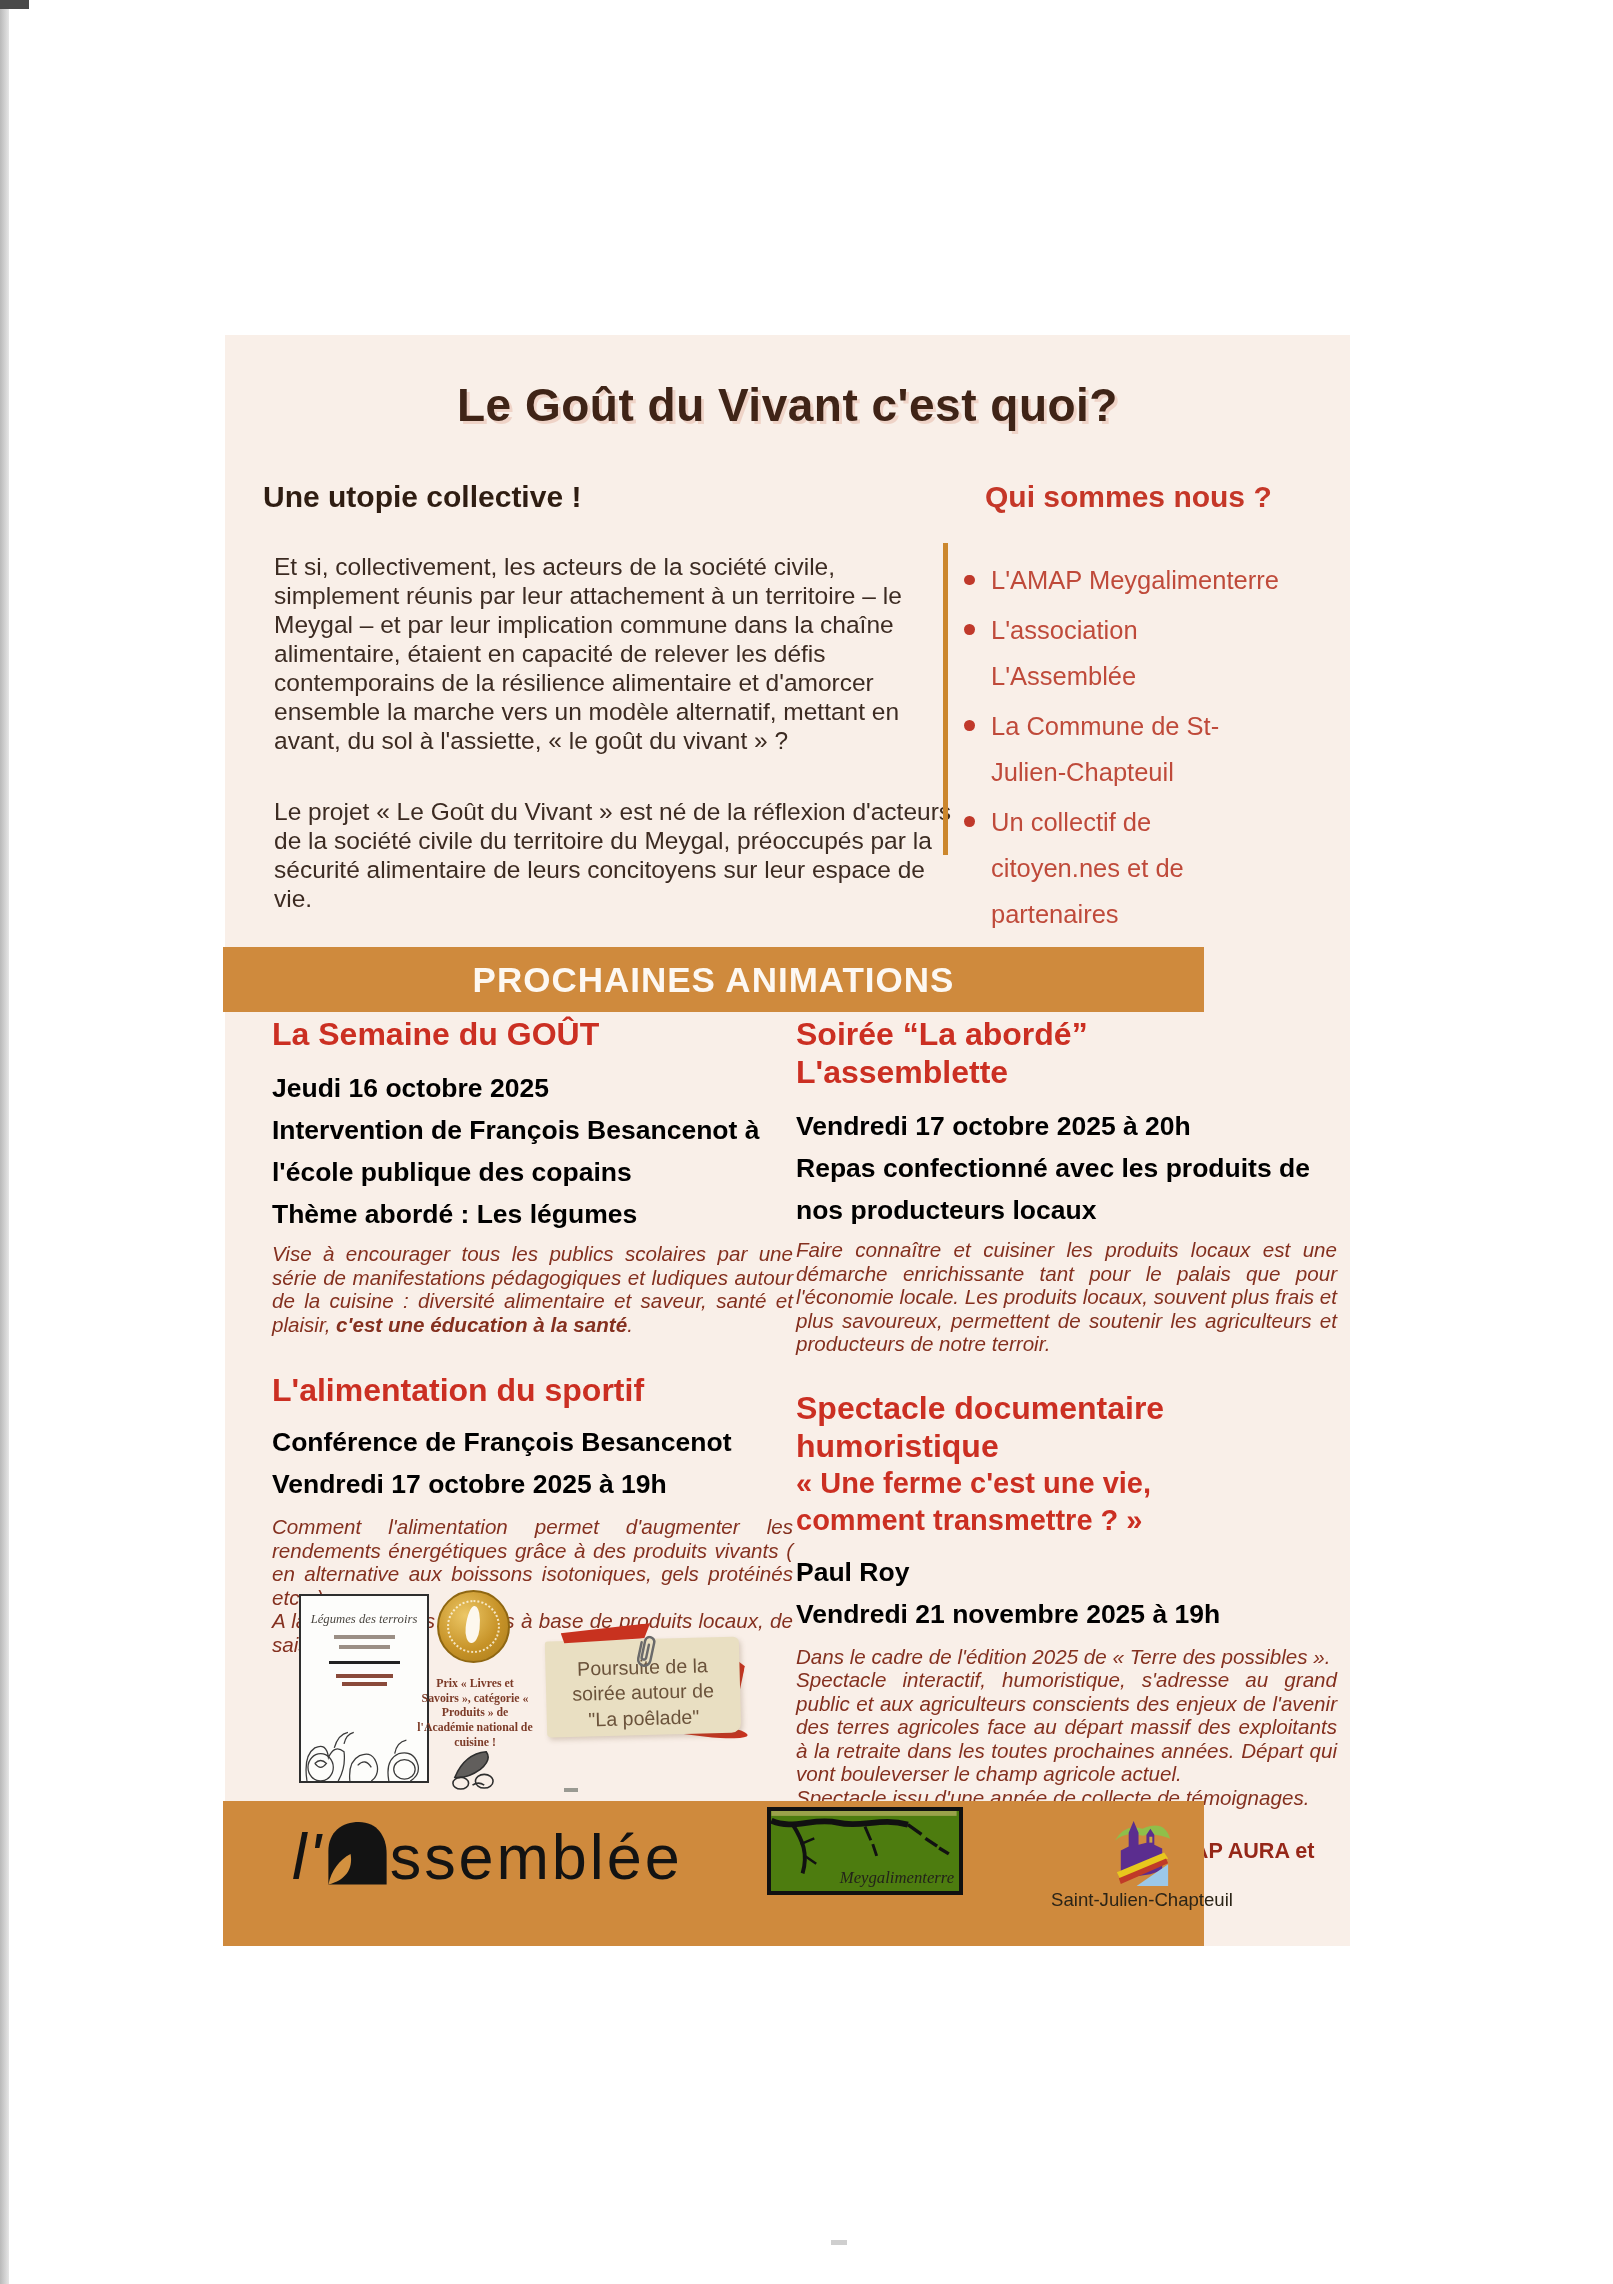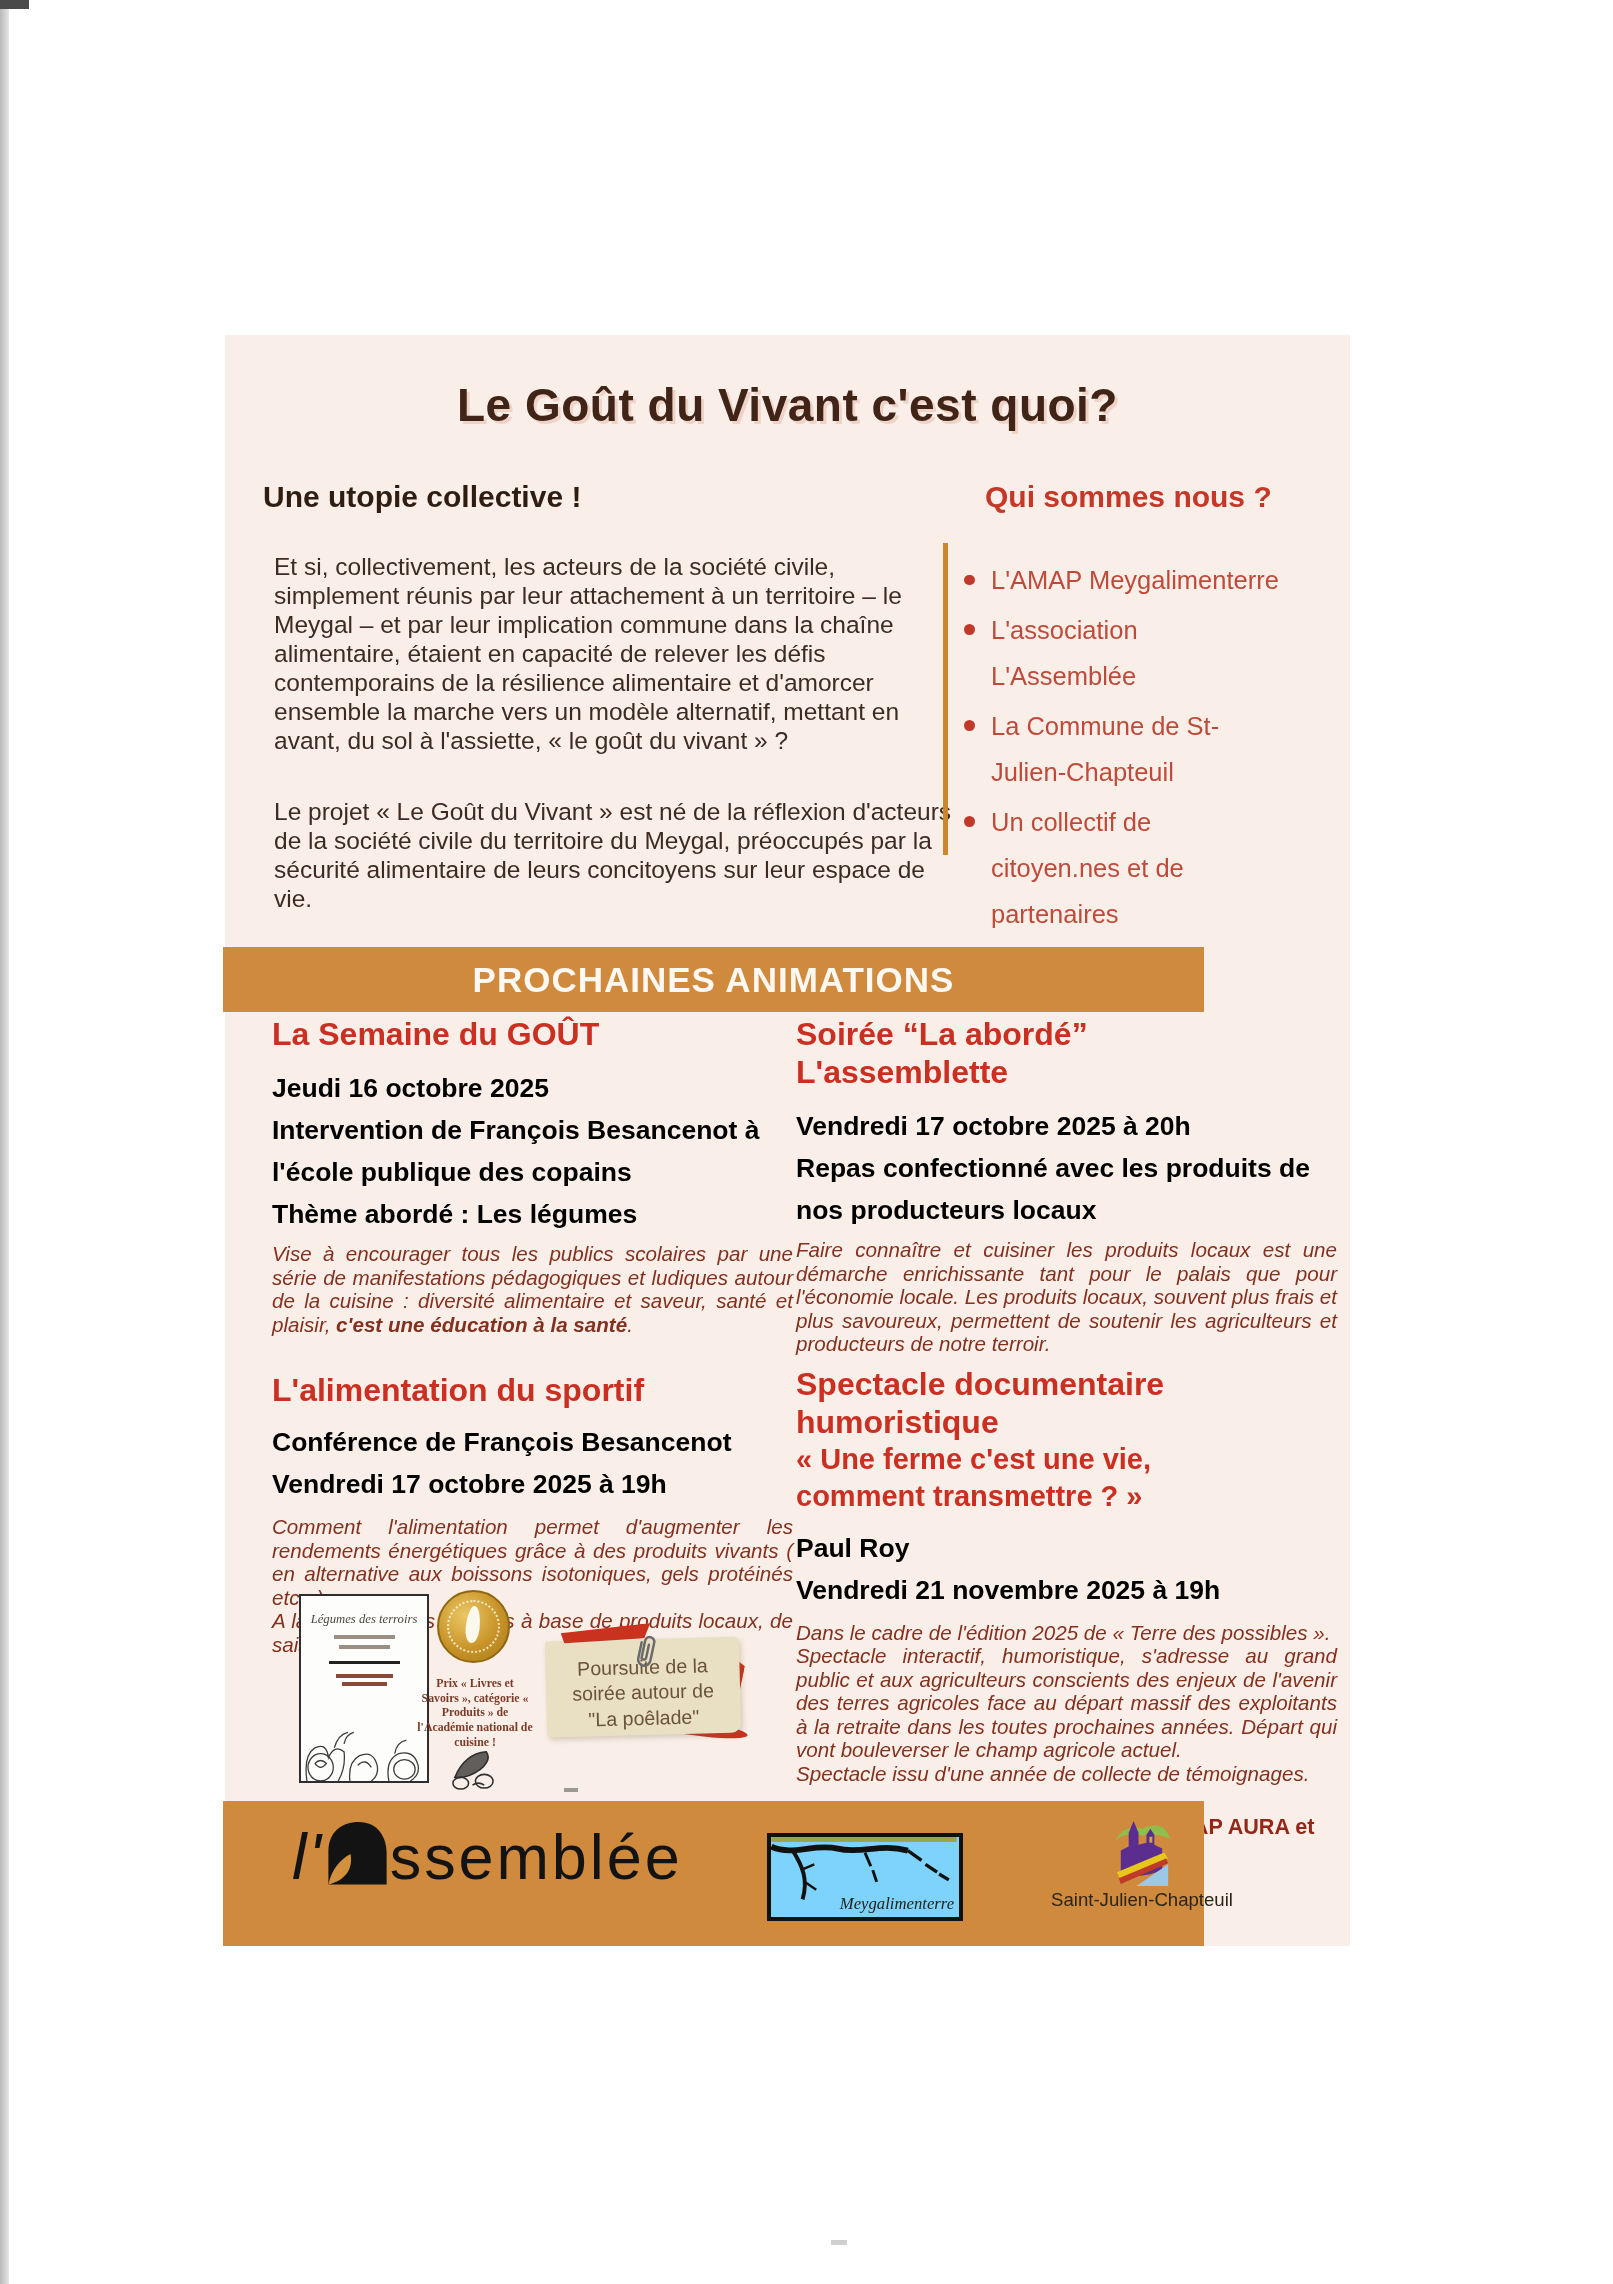--- a/index.html
+++ b/index.html
@@ -37,21 +37,21 @@
   .col-left{left:47px;width:521px;}
   .col-right{left:571px;width:541px;}
 
   .ev-title{font-size:32px;font-weight:bold;color:#cb2f22;line-height:38px;margin:0;}
   .ev-bold{font-size:26.5px;font-weight:bold;color:#000000;line-height:42px;margin:0;}
   .ev-desc{font-size:20.6px;font-style:italic;color:#84301f;line-height:23.5px;text-align:justify;margin:0;}
   .ev-desc b{font-weight:bold;}
   .quote{font-size:29px;font-weight:bold;color:#cb2f22;line-height:37px;text-align:left;margin:0;}
   .partners{font-size:21.6px;font-weight:bold;color:#952718;margin:0;}
   .mt8{margin-top:7.8px}.mt10{margin-top:9.8px}.mt12{margin-top:11.8px}.mt14{margin-top:13.7px}
-  .mt26{margin-top:9px}.mt30{margin-top:29px}.mt36{margin-top:35px}
+  .mt26{margin-top:33px}.mt30{margin-top:29px}.mt36{margin-top:35px}
 
   
   .book{position:absolute;left:74px;top:1259px;width:130px;height:189px;background:#fdfdfb;
         border:2px solid #2e2e2e;box-sizing:border-box;overflow:hidden;}
   .book-title{margin-top:15.7px;text-align:center;font-family:"Liberation Serif",serif;
               font-style:italic;font-size:12.7px;color:#4a4640;}
   .book-sub{width:61px;height:3.9px;background:#9b8f85;margin:8.8px auto 0;}
   .book-sub.s2{width:51px;margin-top:5.9px;}
   .book-rule{width:71px;height:2.9px;background:#222;margin:11.8px auto 0;}
   .book-auth{width:57px;height:3.9px;background:#8a4a3a;margin:9.8px auto 0;}
@@ -83,21 +83,21 @@
                 transform:rotate(9deg);clip-path:polygon(0 0,100% 8%,70% 100%,10% 92%);}
   .note-swoosh{position:absolute;left:429px;top:1388px;width:94px;height:12.7px;background:#c8321f;
                transform:rotate(7deg);border-radius:0 80% 90% 20%/0 100% 100% 30%;}
 
   
   .band.footer{top:1466px;height:145px;}
   .assemblee{position:absolute;left:69px;top:17.6px;display:flex;align-items:flex-end;color:#131313;}
   .assemblee .pre{font-size:65px;font-style:italic;line-height:63px;letter-spacing:2px;}
   .assemblee .a-shape{margin:0 2px 2px 3.9px;}
   .assemblee .rest{font-size:63px;line-height:61px;letter-spacing:2.9px;font-weight:400;}
-  .meygal{position:absolute;left:544px;top:32px;width:196px;height:88px;background:#7dd3fc;
+  .meygal{position:absolute;left:544px;top:6px;width:196px;height:88px;background:#4d7c0f;
           border:4.9px solid #111;box-sizing:border-box;}
   .meygal-caption{position:absolute;right:4.9px;bottom:2.9px;font-family:"Liberation Serif",serif;
                   font-style:italic;font-size:16.7px;color:#23231a;}
   .stjulien{position:absolute;left:884px;top:15.7px;}
   .stjulien-caption{position:absolute;left:815px;top:88px;width:208px;text-align:center;
                     font-size:18.6px;color:#2b2417;}
 </style>
 </head>
 <body>
 

